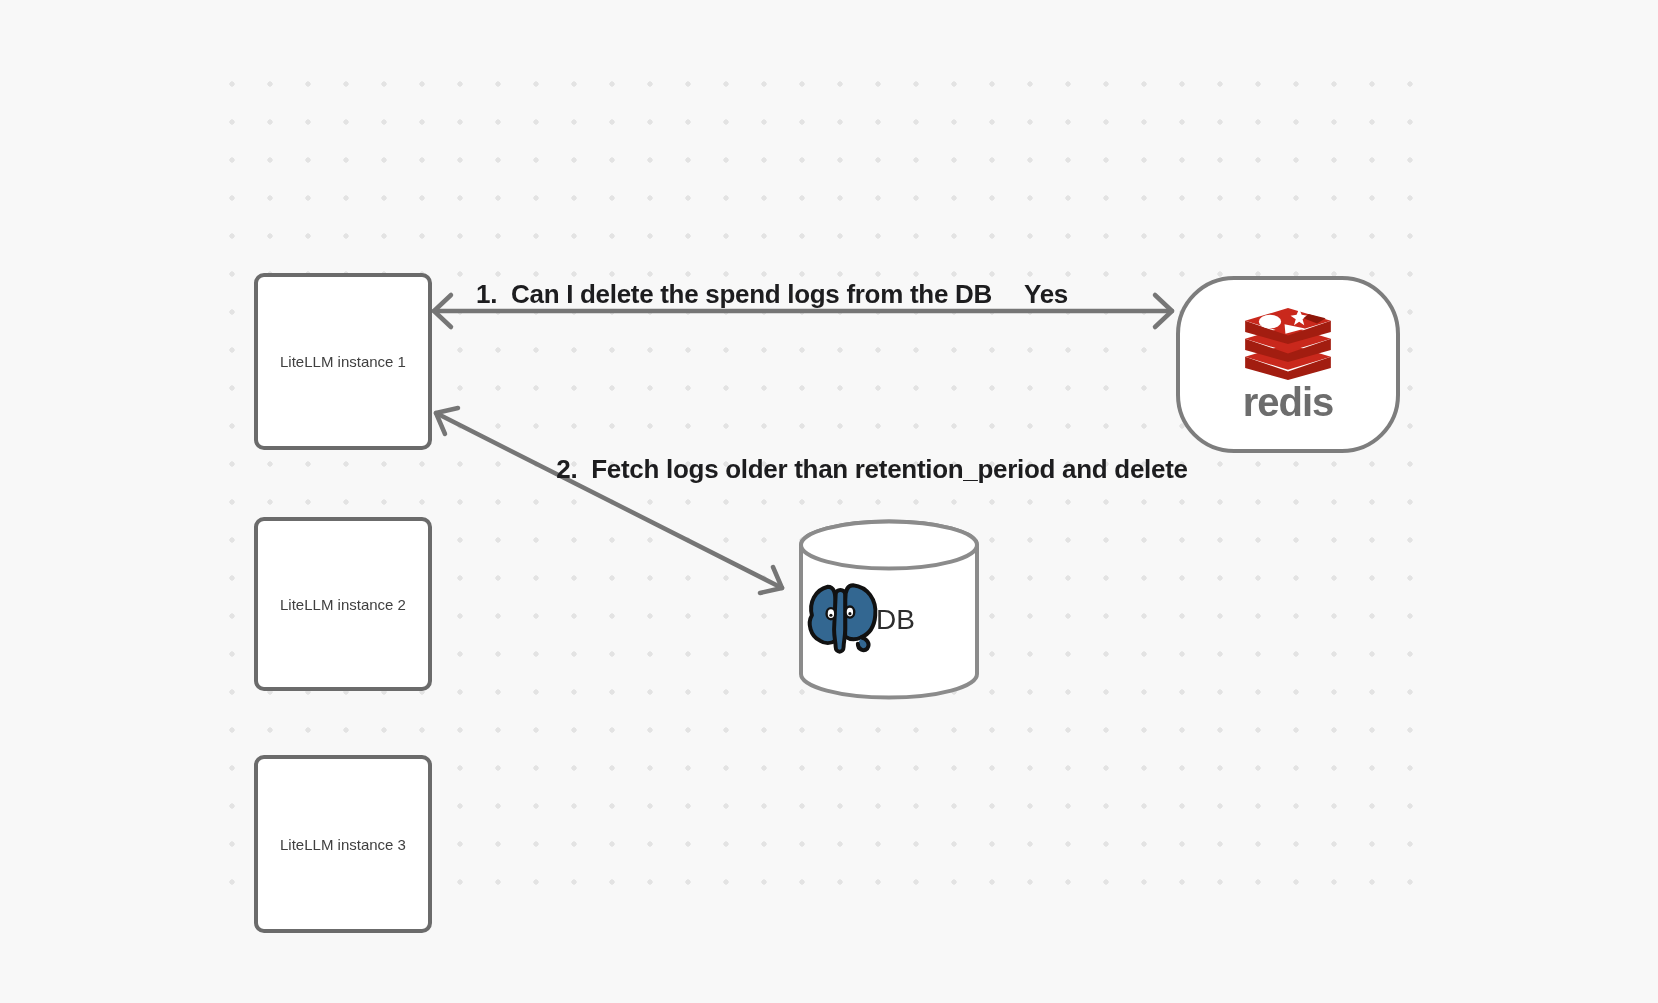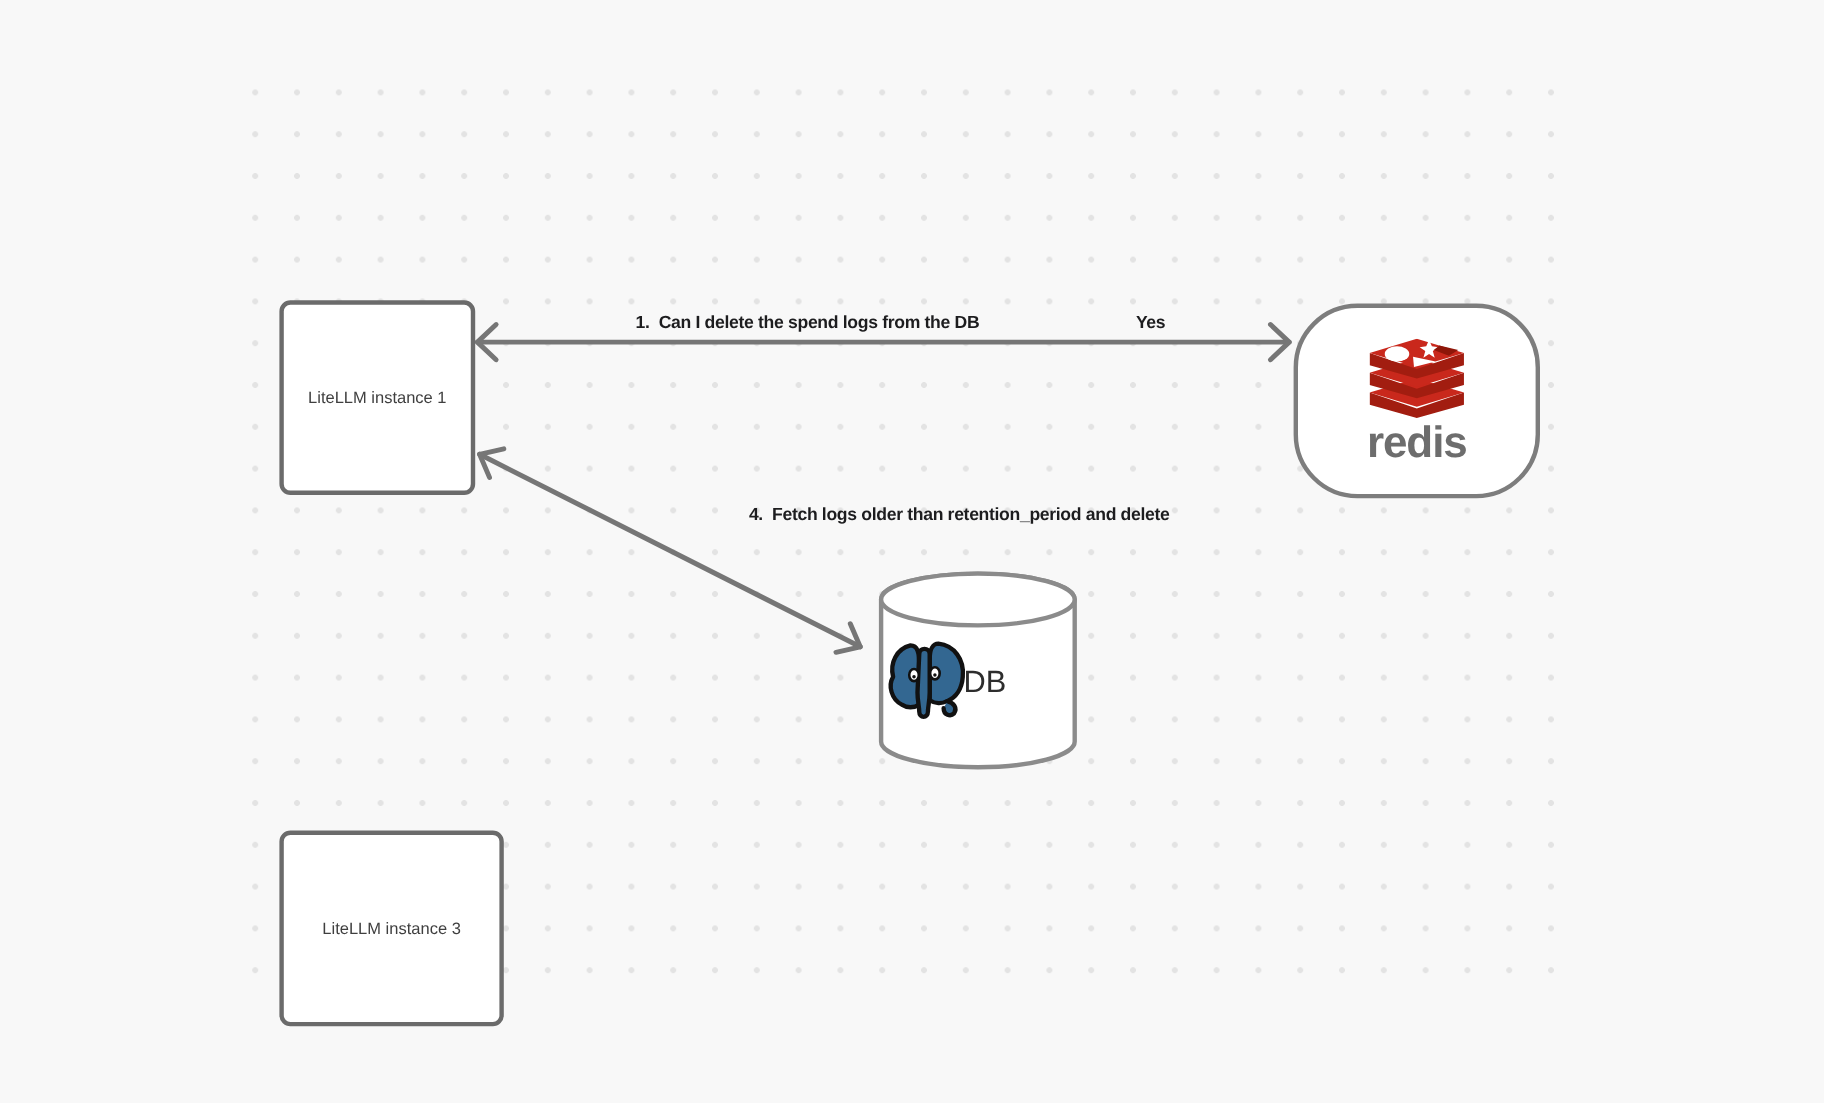--- a/index.html
+++ b/index.html
@@ -19,35 +19,35 @@
     position:absolute;
     background:#ffffff;
     border:4px solid #6b6b6b;
     border-radius:10px;
     box-sizing:border-box;
     display:flex;align-items:center;justify-content:center;
     color:#3f3f3f;font-size:15px;
   }
   .box1{left:254px;top:273px;width:178px;height:177px;}
   .box2{left:254px;top:517px;width:178px;height:174px;}
-  .box3{left:254px;top:755px;width:204px;height:178px;}
+  .box3{left:254px;top:755px;width:178px;height:178px;}
   .redis-node{
     position:absolute;left:1176px;top:276px;width:224px;height:177px;
     background:#ffffff;border:4.5px solid #7d7d7d;border-radius:58px;
     box-sizing:border-box;
     display:flex;flex-direction:column;align-items:center;justify-content:center;
   }
   .redis-wordmark{
     color:#6d6d6d;font-size:40px;font-weight:bold;letter-spacing:-1px;
     line-height:1;margin-top:2px;
   }
   .edge-label{
     position:absolute;
     transform:translate(-50%,-50%);
-    font-size:16px;font-weight:bold;color:#1d1d1f;
+    font-size:26px;font-weight:bold;color:#1d1d1f;
     white-space:pre;letter-spacing:-0.3px;
   }
   .label1{left:734px;top:294px;}
   .label-yes{left:1046px;top:294px;text-align:right;}
   .label2{left:872px;top:469px;}
   .overlay-svg{position:absolute;left:0;top:0;}
   .db-content{
     position:absolute;left:804px;top:578px;width:150px;height:84px;
     display:flex;align-items:center;
   }
@@ -77,20 +77,23 @@
     </g>
 
     <g stroke="#8b8b8b" stroke-width="4" fill="#ffffff">
       <path d="M801 545 A 88 23.5 0 0 1 977 545 L977 674 A 88 23.5 0 0 1 801 674 Z"></path>
       <ellipse cx="889" cy="545" rx="88" ry="23.5"></ellipse>
     </g>
   </svg>
 
   <div class="node-box box1">
     <span>LiteLLM instance 1</span>
+  </div>
+  <div class="node-box box2">
+    <span>LiteLLM instance 2</span>
   </div>
   <div class="node-box box3">
     <span>LiteLLM instance 3</span>
   </div>
 
   <div class="redis-node">
     <svg width="86" height="72" viewBox="0 0 100 84">
 
       <polygon points="0,57 50,74 100,57 100,70 50,84 0,70" fill="#a21d10"></polygon>
       <polygon points="0,57 50,42 100,57 50,72" fill="#c9281c"></polygon>
@@ -125,15 +128,15 @@
       <ellipse cx="34" cy="42" rx="5.5" ry="7" fill="#ffffff" stroke="#111111" stroke-width="3"></ellipse>
       <ellipse cx="58" cy="40" rx="5.5" ry="7" fill="#ffffff" stroke="#111111" stroke-width="3"></ellipse>
       <circle cx="34" cy="44" r="2" fill="#111111"></circle>
       <circle cx="58" cy="42" r="2" fill="#111111"></circle>
     </svg>
     <span class="db-text">DB</span>
   </div>
 
   <div class="edge-label label1">1.  Can I delete the spend logs from the DB</div>
   <div class="edge-label label-yes">Yes</div>
-  <div class="edge-label label2">4.  Fetch logs older than retention_period and delete</div>
+  <div class="edge-label label2">2.  Fetch logs older than retention_period and delete</div>
 
 </div>
 
 </body></html>

